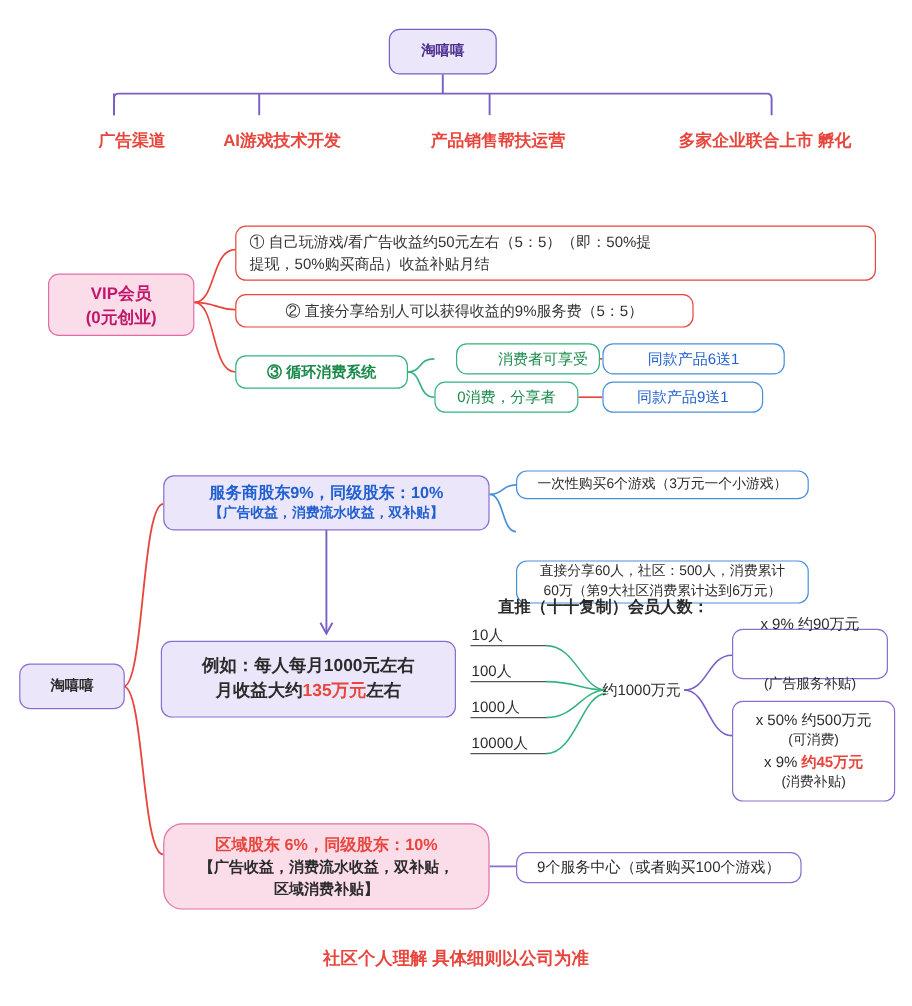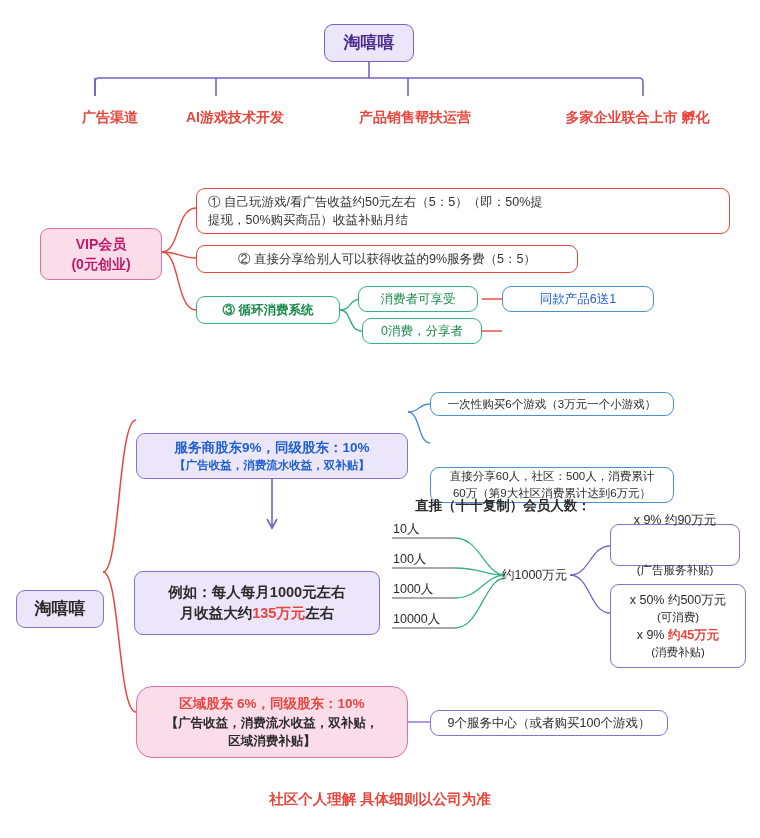--- a/index.html
+++ b/index.html
@@ -76,35 +76,34 @@
   }
   .n-purple-line {
     border: 1.4px solid #8a6fd0;
     background: #ffffff;
     color: #4b2f8f;
   }
   .n-lav {
     border: 1.5px solid #8a6fd0;
     background: #ece6fa;
     color: #2b2b2b;
-    margin-top: 37px;
   }
   .n-pinkfill {
     border: 1.5px solid #e06ea8;
     background: #fbdce9;
     color: #2b2b2b;
   }
   .pad6 { padding: 5px 9px; }
   .pad8 { padding: 7px 11px; }
   .fs11 { font-size: 11.5px; }
   .fs12 { font-size: 12.5px; }
   .fs13 { font-size: 13.5px; }
   .fs14 { font-size: 14.5px; }
   .fs15 { font-size: 14px; }
-  .fs16 { font-size: 17px; }
+  .fs16 { font-size: 12px; }
 </style>
 </head>
 <body>
 
 <div id="canvas">
 
   <svg class="links" viewBox="0 0 760 838">
 
     <path d="M369 62 L369 78" stroke="#7a5fc4" stroke-width="1.6" fill="none"></path>
     <path d="M95 96 L95 82 Q95 78 99 78 L639 78 Q643 78 643 82 L643 96" stroke="#7a5fc4" stroke-width="1.6" fill="none"></path>
@@ -165,28 +164,31 @@
   </div>
 
   <div class="node rounded n-red-line pad6 fs12" style="left:196px; top:245px; width:382px; height:28px;">
     <div>② 直接分享给别人可以获得收益的9%服务费（5：5）</div>
   </div>
 
   <div class="node rounded n-green-line pad6 fs12 b" style="left:196px; top:296px; width:144px; height:28px;">
     <div>③ 循环消费系统</div>
   </div>
 
-  <div class="node rounded n-green-line pad6 fs12" style="left:358px; top:286px; width:120px; height:26px;">
+  <div class="node rounded n-green-line pad6 fs12" style="left:380px; top:286px; width:120px; height:26px;align-items:flex-end;">
     <div>消费者可享受</div>
   </div>
   <div class="node rounded n-green-line pad6 fs12" style="left:362px; top:318px; width:120px; height:26px;">
     <div>0消费，分享者</div>
   </div>
   <div class="node rounded n-blue-line pad6 fs12" style="left:502px; top:286px; width:152px; height:26px;">
     <div>同款产品6送1</div>
+  </div>
+  <div class="node rounded n-blue-line pad6 fs12" style="left:502px; top:318px; width:134px; height:26px;">
+    <div>同款产品9送1</div>
   </div>
 
   <div class="node rounded n-lav pad8 fs16 b" style="left:16px; top:553px; width:88px; height:38px;">
     <span>淘嘻嘻</span>
   </div>
 
   <div class="node rounded n-lav" style="left:136px; top:396px; width:272px; height:46px; padding:5px 8px;">
     <div class="b blue fs13">服务商股东9%，同级股东：10%</div>
     <div class="b blue" style="font-size:11.5px;">【广告收益，消费流水收益，双补贴】</div>
   </div>

